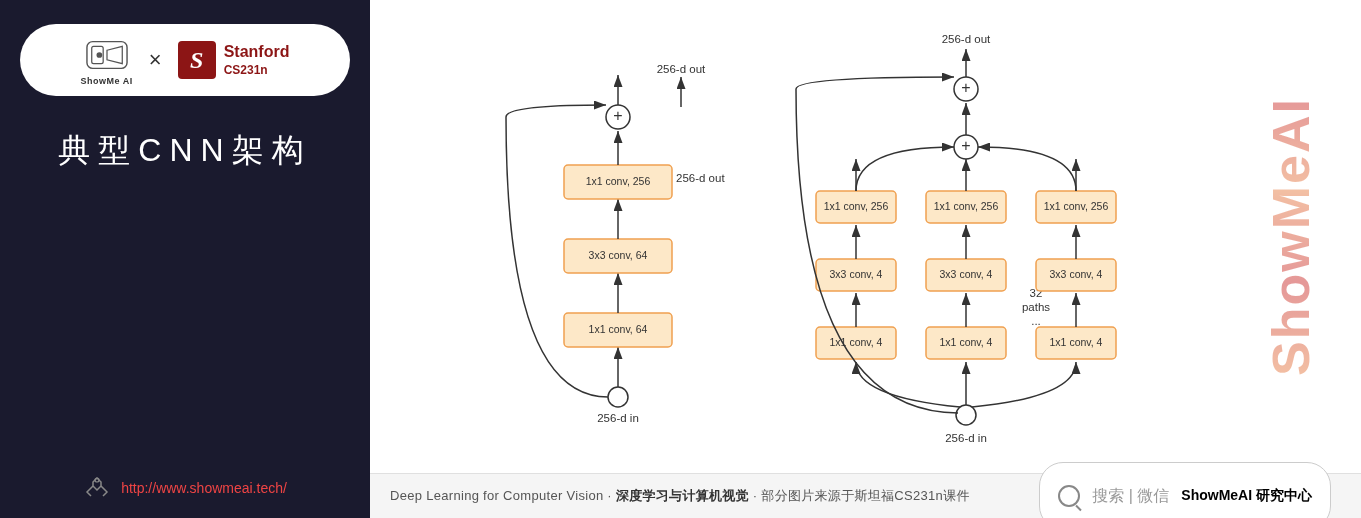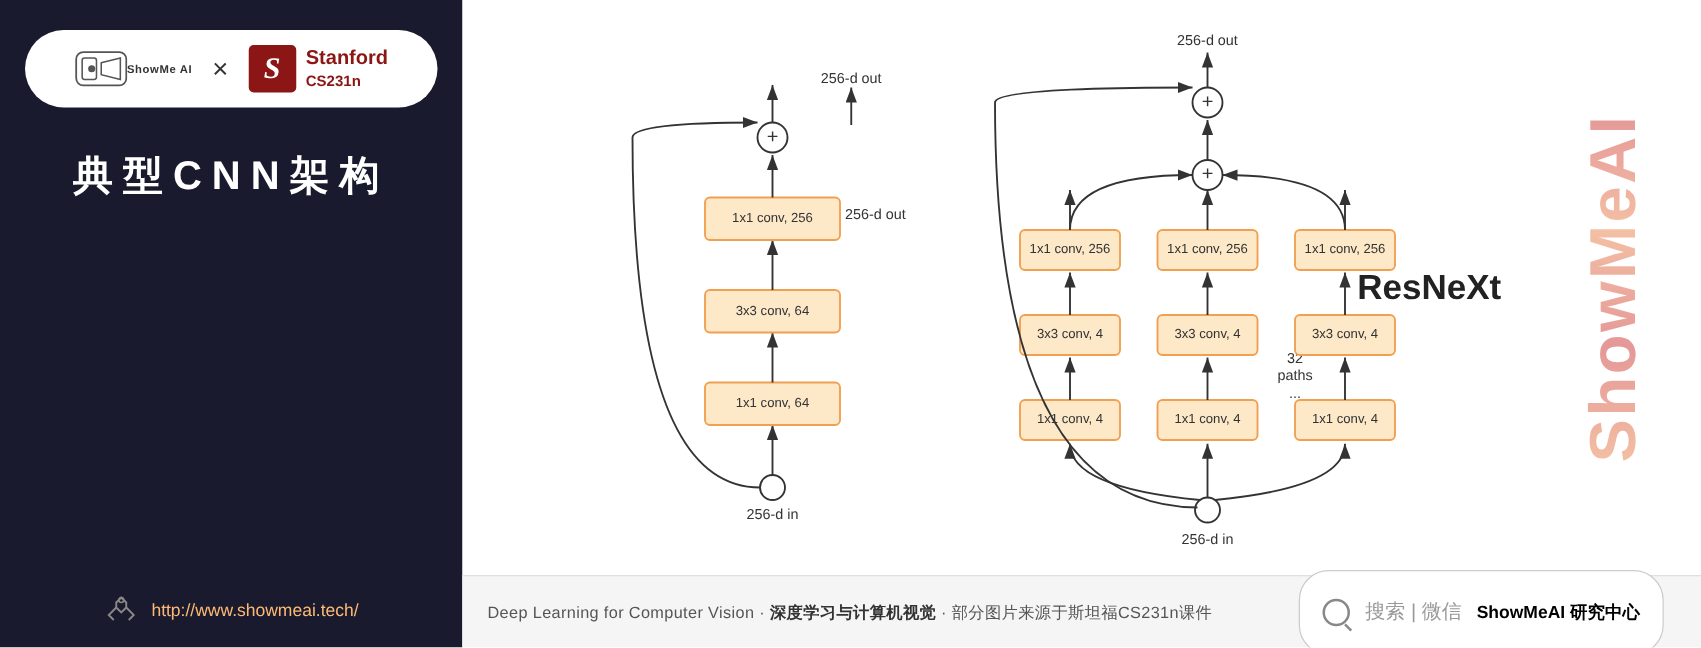--- a/index.html
+++ b/index.html
@@ -31,21 +31,21 @@
       background: #fff;
       border-radius: 40px;
       padding: 10px 18px;
       margin-bottom: 32px;
       width: 100%;
       justify-content: center;
     }
 
     .logo-showmeai {
       display: flex;
-      flex-direction: row;
+      flex-direction: column;
       align-items: center;
     }
 
     .logo-icon {
       width: 42px;
       height: 42px;
     }
 
     .logo-text {
       font-size: 9px;
@@ -96,41 +96,41 @@
 
     .stanford-course {
       font-size: 12px;
       font-weight: bold;
       color: #8c1515;
     }
 
     .main-title {
       color: #ffffff;
       font-size: 32px;
-      font-weight: 700;
+      font-weight: 400;
       letter-spacing: 8px;
       text-align: center;
       margin-bottom: 28px;
       line-height: 1.4;
     }
 
     .subtitle {
       color: #f47920;
       font-size: 30px;
       font-weight: 900;
       text-align: center;
       margin-bottom: auto;
       letter-spacing: 1px;
     }
 
     .website-link {
       display: flex;
       align-items: center;
       gap: 10px;
-      color: #fdba74;
+      color: #ef4444;
       font-size: 14px;
       margin-top: auto;
       padding-top: 16px;
     }
 
     .link-icon {
       width: 28px;
       height: 28px;
     }
 
@@ -191,21 +191,21 @@
       background: linear-gradient(to bottom, #e8824a, #cc3333, #e8824a, #cc3333);
       -webkit-background-clip: text;
       -webkit-text-fill-color: transparent;
       background-clip: text;
       opacity: 0.5;
       letter-spacing: 2px;
     }
 
     
     .bottom-bar {
-      height: 58px;
+      height: 45px;
       background: #f5f5f5;
       border-top: 1px solid #e0e0e0;
       display: flex;
       align-items: center;
       justify-content: space-between;
       padding: 0 30px 0 20px;
     }
 
     .footer-text {
       font-size: 13px;
@@ -439,21 +439,20 @@
       <text x="490" y="62" font-size="16" text-anchor="middle" dominant-baseline="middle" fill="#333">+</text>
 
       <path d="M 482 386 Q 320 385 320 62 Q 320 50 478 50" fill="none" stroke="#333" stroke-width="1.5" marker-end="url(#arrowhead)"></path>
 
       <line x1="490" y1="50" x2="490" y2="22" stroke="#333" stroke-width="1.5" marker-end="url(#arrowhead)"></line>
 
       <text x="490" y="16" class="label-text" text-anchor="middle">256-d out</text>
 
     </svg>
 
-    <div class="resnext-label">ResNeXt</div>
 
     <div class="watermark">
       <span class="watermark-text">ShowMeAI</span>
     </div>
 
   </div>
 
   <div class="bottom-bar">
     <span class="footer-text">
       Deep Learning for Computer Vision · <strong>深度学习与计算机视觉</strong> · 部分图片来源于斯坦福CS231n课件

